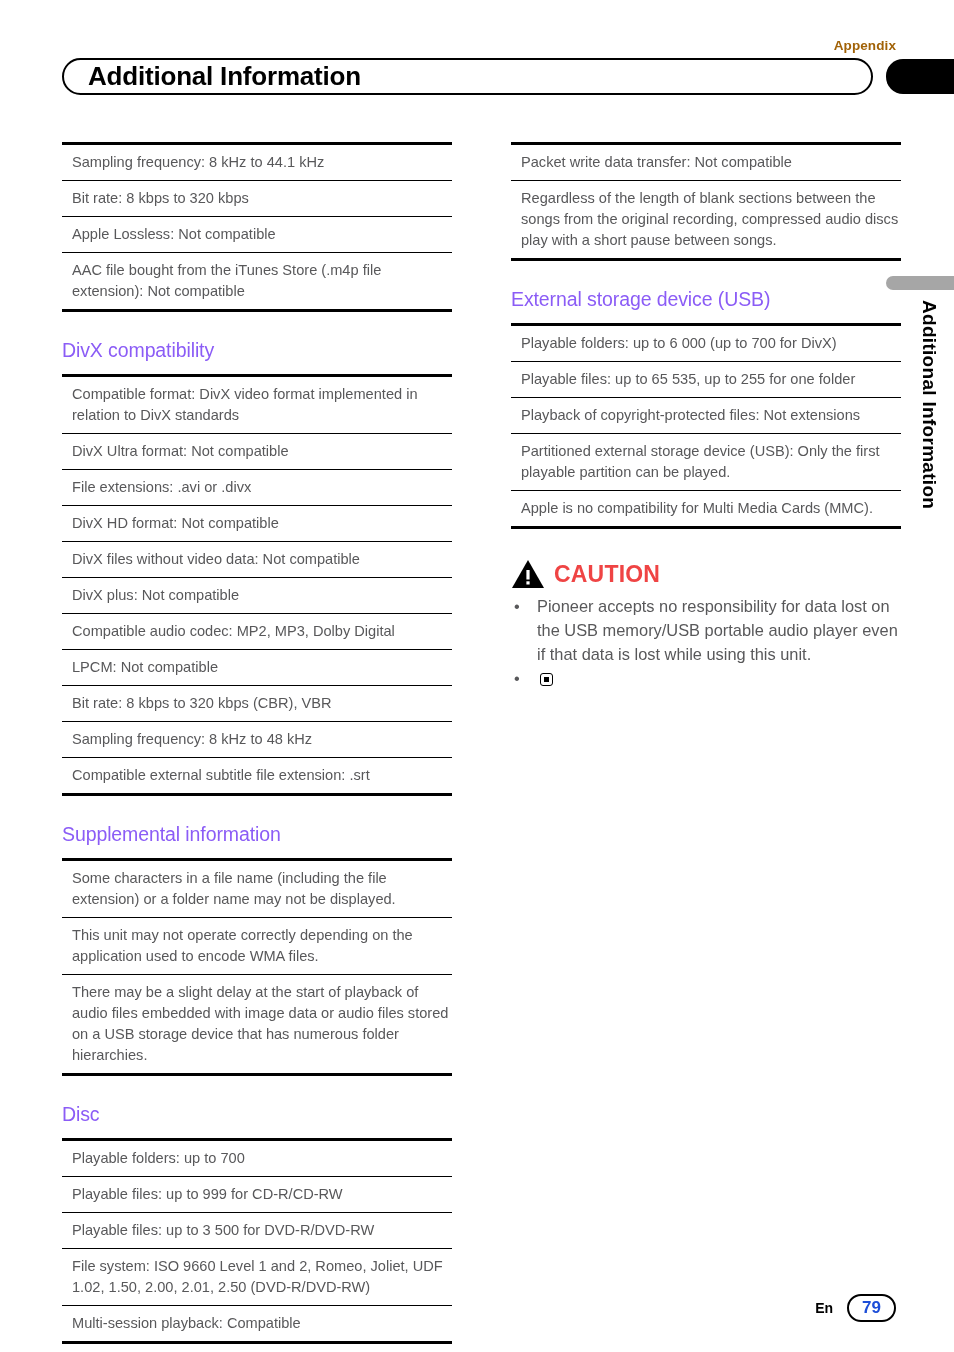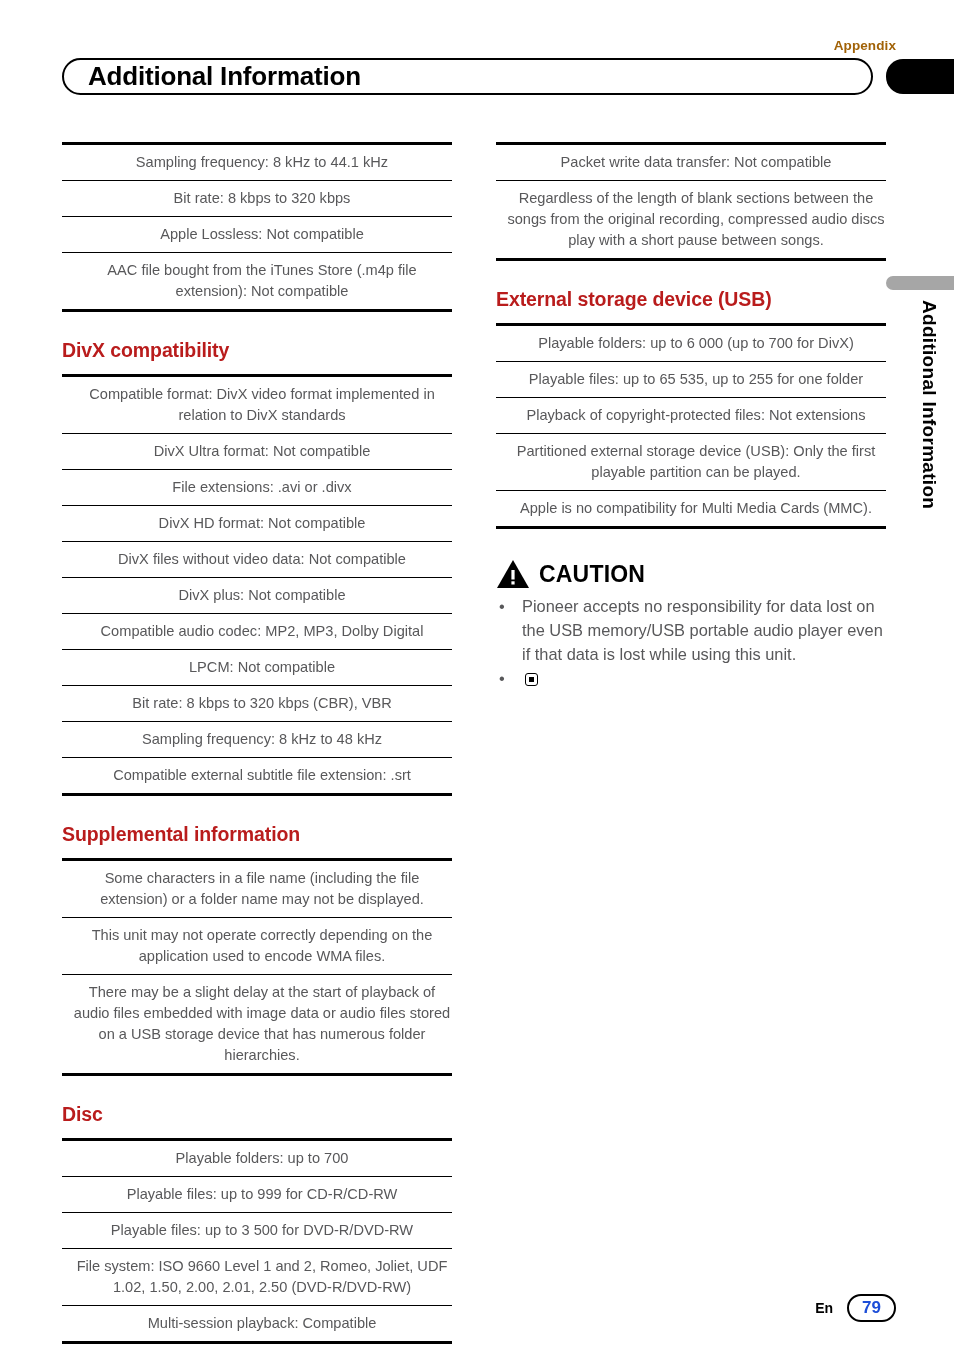--- a/index.html
+++ b/index.html
@@ -81,66 +81,65 @@
     white-space: nowrap;
   }
 
   
   .col {
     position: absolute;
     top: 142px;
     width: 390px;
   }
   .col-left  { left: 62px; }
-  .col-right { left: 496px; }
+  .col-right { left: 511px; }
 
   
   .spec-table {
     border-top: 3px solid #000;
     border-bottom: 3px solid #000;
     margin-bottom: 0;
-    text-align: center;
   }
   .spec-row {
     border-bottom: 1.6px solid #000;
     padding: 7px 0 7px 10px;
     font-size: 14.6px;
     line-height: 21px;
     color: #58585a;
   }
   .spec-row:last-child {
     border-bottom: none;
   }
 
   
   .section-heading {
     font-size: 19.5px;
-    font-weight: bold;
-    color: #b91c1c;
+    font-weight: normal;
+    color: #8b5cf6;
     letter-spacing: -0.1px;
     margin: 27px 0 12px 0;
   }
   .section-block { margin-bottom: 0; }
 
   
   .caution-head {
     display: flex;
     align-items: center;
     margin: 30px 0 6px 0;
   }
   .warn-tri {
     width: 34px;
     height: 30px;
     margin-right: 9px;
     flex: none;
   }
   .caution-word {
     font-size: 23px;
     font-weight: bold;
-    color: #000000;
+    color: #ef4444;
     letter-spacing: 0.2px;
   }
   .caution-list {
     margin: 0;
     padding: 0;
     list-style: none;
   }
   .caution-list li {
     position: relative;
     padding-left: 26px;

